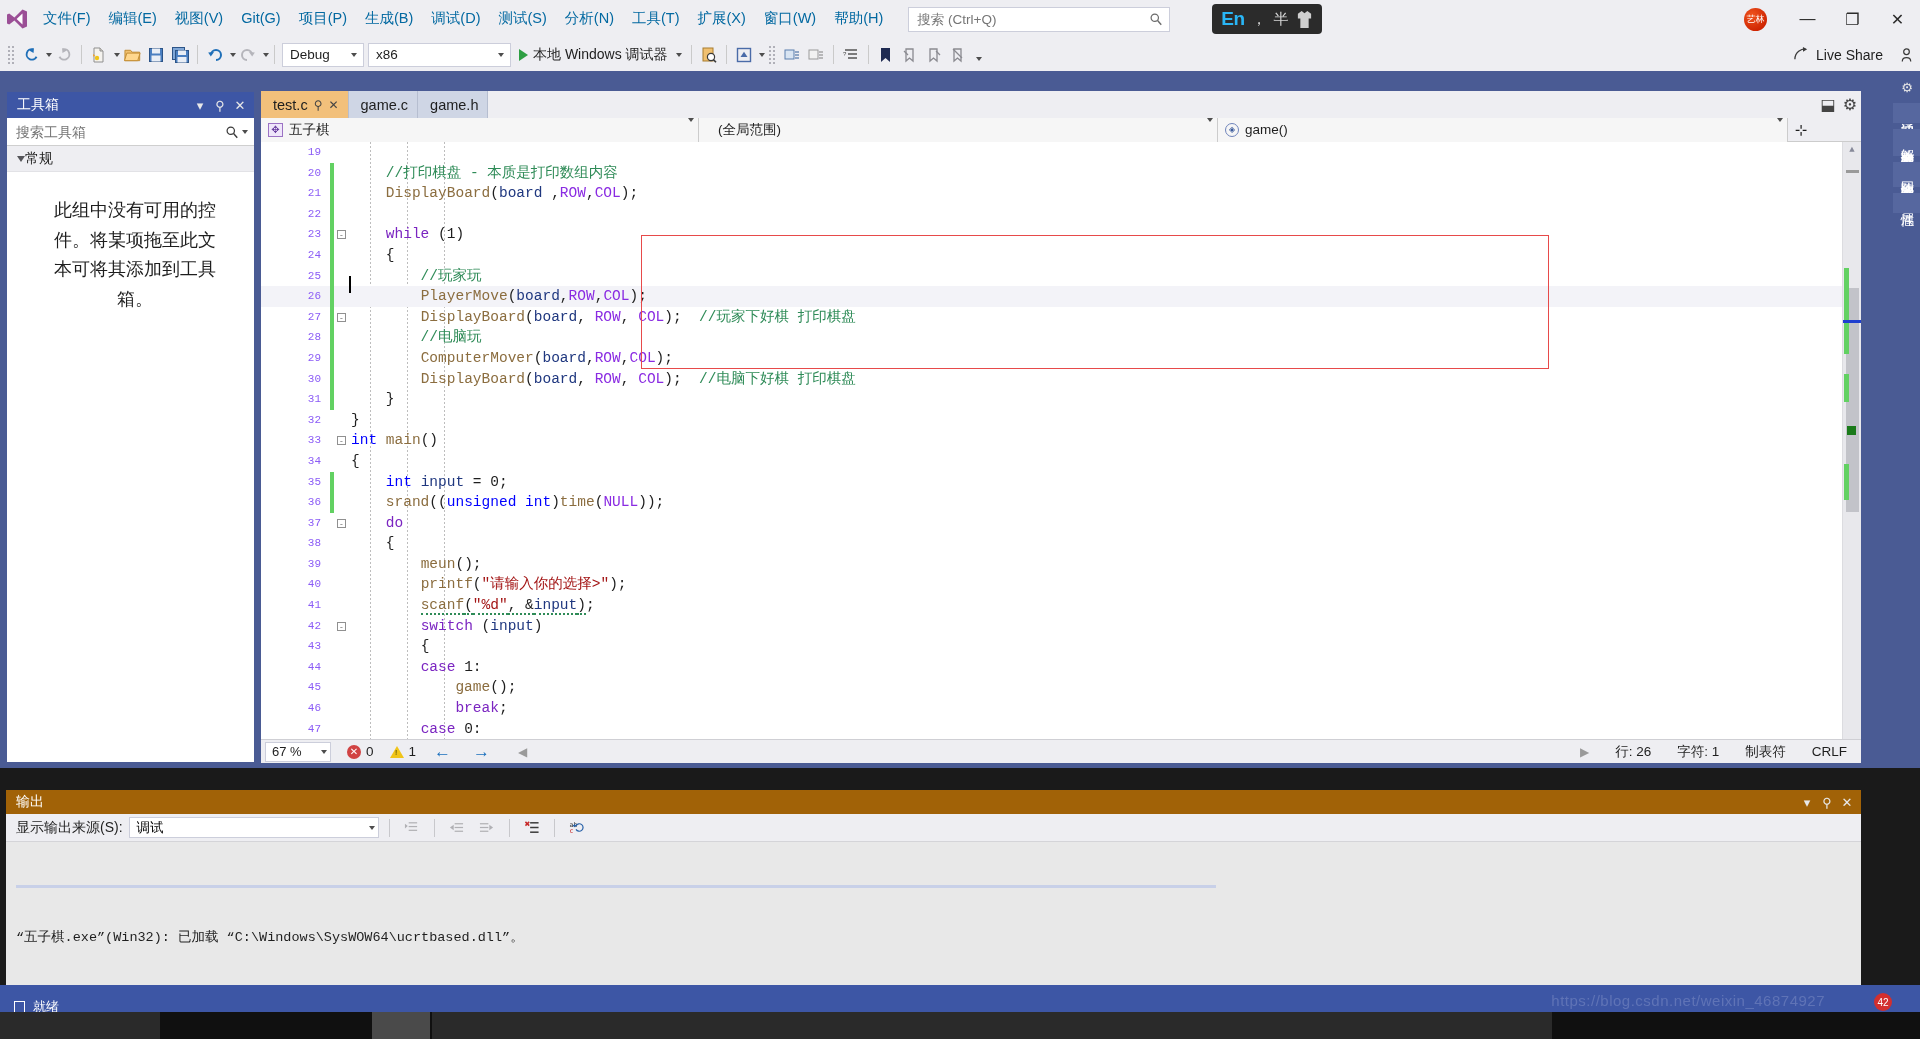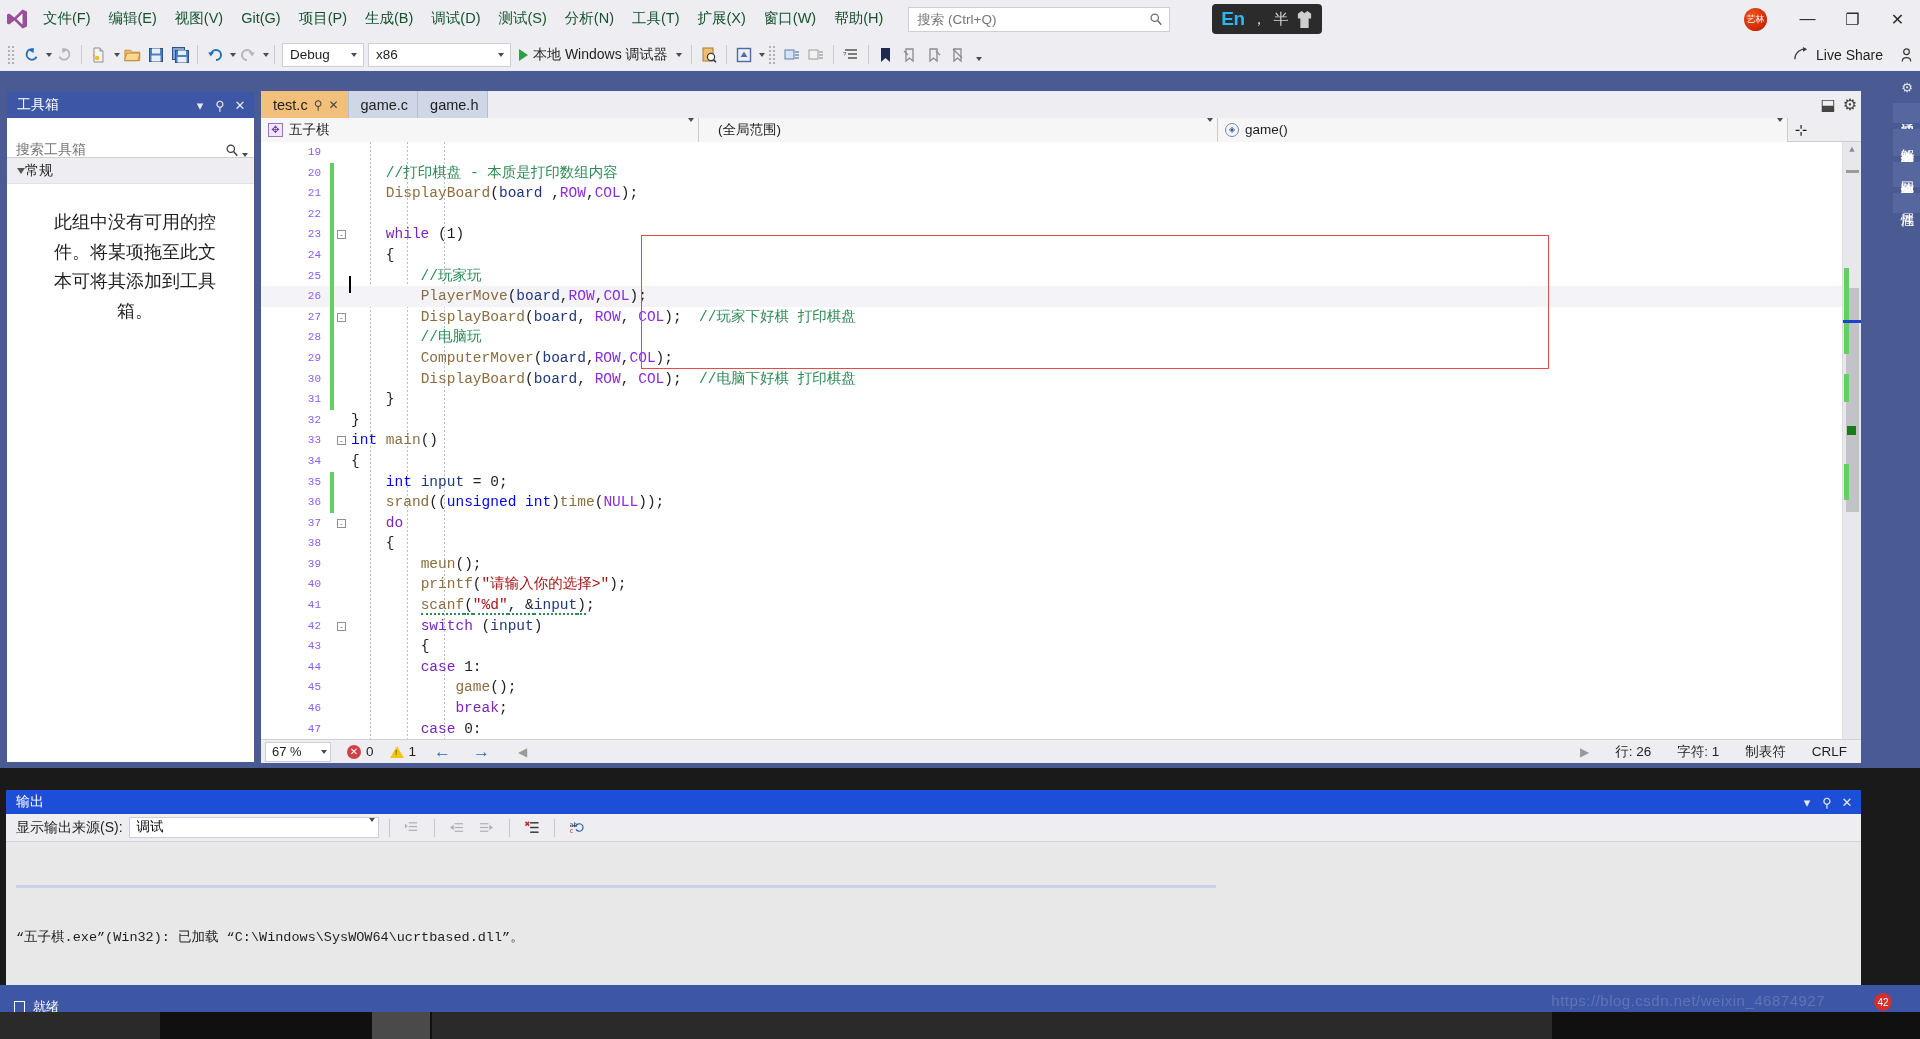--- a/index.html
+++ b/index.html
@@ -15,21 +15,21 @@
   .titlebar {
     position: absolute; top: 0; left: 0; width: 1920px; height: 38px;
     background: #eeeef2; display: flex; align-items: center;
   }
   .vs-logo {
     width: 34px; height: 38px; display: flex; align-items: center; justify-content: center;
   }
   .vs-logo svg { display: block; }
   .menubar { display: flex; align-items: center; height: 38px; }
   .menu-item {
-    font-size: 14.5px; color: #14532d; padding: 4px 9px; line-height: 1.2;
+    font-size: 14.5px; color: #0369a1; padding: 4px 9px; line-height: 1.2;
     white-space: nowrap; cursor: default;
   }
   .search-box {
     margin-left: 16px; width: 262px; height: 25px; background: #fff;
     border: 1px solid #cccedb; display: flex; align-items: center;
     padding: 0 6px 0 8px;
   }
   .search-box input {
     border: 0; outline: 0; flex: 1; font-size: 13.5px; color: #6d6d6d;
     font-family: "Liberation Sans", sans-serif; background: transparent;
@@ -99,22 +99,22 @@
     border: 1px solid #4a5b94;
   }
   .tb-title {
     height: 26px; background: #3d56a5; color: #fff; display: flex;
     align-items: center; padding: 0 4px 0 10px; font-size: 14px;
   }
   .tb-title .lbl { flex: 1; }
   .tb-title .ic { width: 20px; height: 20px; display: flex; align-items: center;
     justify-content: center; color: #e8e8e8; font-size: 13px; }
   .tb-search {
-    height: 40px; border-bottom: 1px solid #cfcfcf; display: flex;
-    align-items: flex-end; padding: 0 6px 0 9px; background: #fff;
+    height: 28px; border-bottom: 1px solid #cfcfcf; display: flex;
+    align-items: center; padding: 0 6px 0 9px; background: #fff;
   }
   .tb-search input {
     flex: 1; border: 0; outline: 0; font-size: 14px; color: #8a8a8a;
     font-family: "Liberation Sans", sans-serif;
   }
   .tb-group {
     height: 26px; background: #eeeef2; display: flex; align-items: center;
     padding-left: 10px; font-size: 14px; color: #1e1e1e;
     border-bottom: 1px solid #e2e2e6;
   }
@@ -240,34 +240,34 @@
     writing-mode: vertical-rl; color: #fff; font-size: 13.5px;
     padding: 9px 5px; background: #56679f; letter-spacing: 1px;
   }
 
   
   .outpanel {
     position: absolute; left: 6px; top: 790px; width: 1855px; height: 222px;
     background: #fff; display: flex; flex-direction: column;
   }
   .out-title {
-    height: 24px; background: #1d4ed8; color: #fff; display: flex;
+    height: 24px; background: #a16207; color: #fff; display: flex;
     align-items: center; padding: 0 4px 0 10px; font-size: 14px;
   }
   .out-title .lbl { flex: 1; }
   .out-title .ic { width: 20px; height: 20px; display: flex; align-items: center;
     justify-content: center; color: #e8e8e8; font-size: 13px; }
   .out-toolbar {
     height: 28px; background: #eeeef2; display: flex; align-items: center;
     padding-left: 10px; gap: 6px; border-bottom: 1px solid #d4d4d8;
   }
   .out-toolbar .olbl { font-size: 14px; color: #1e1e1e; }
   .out-combo {
     width: 250px; height: 21px; background: #fff; border: 1px solid #cccedb;
-    display: flex; padding: 0 3px 0 7px; font-size: 13.5px;
+    display: flex; align-items: center; padding: 0 3px 0 7px; font-size: 13.5px;
   }
   .ot-sep { width: 1px; height: 18px; background: #c8c8cc; margin: 0 4px; }
   .ot-ic { width: 24px; height: 22px; display: flex; align-items: center; justify-content: center; }
   .out-body {
     flex: 1; background: #e8e8e8; padding: 4px 0 0 10px; overflow: hidden;
     font-family: "Liberation Mono", "DejaVu Sans Mono", monospace;
     font-size: 13.5px; line-height: 19.5px; color: #1e1e1e; white-space: pre;
   }
   .out-body .sel-strip { height: 3px; background: #c8d0e8; width: 1200px; margin-bottom: 1px; }
 

